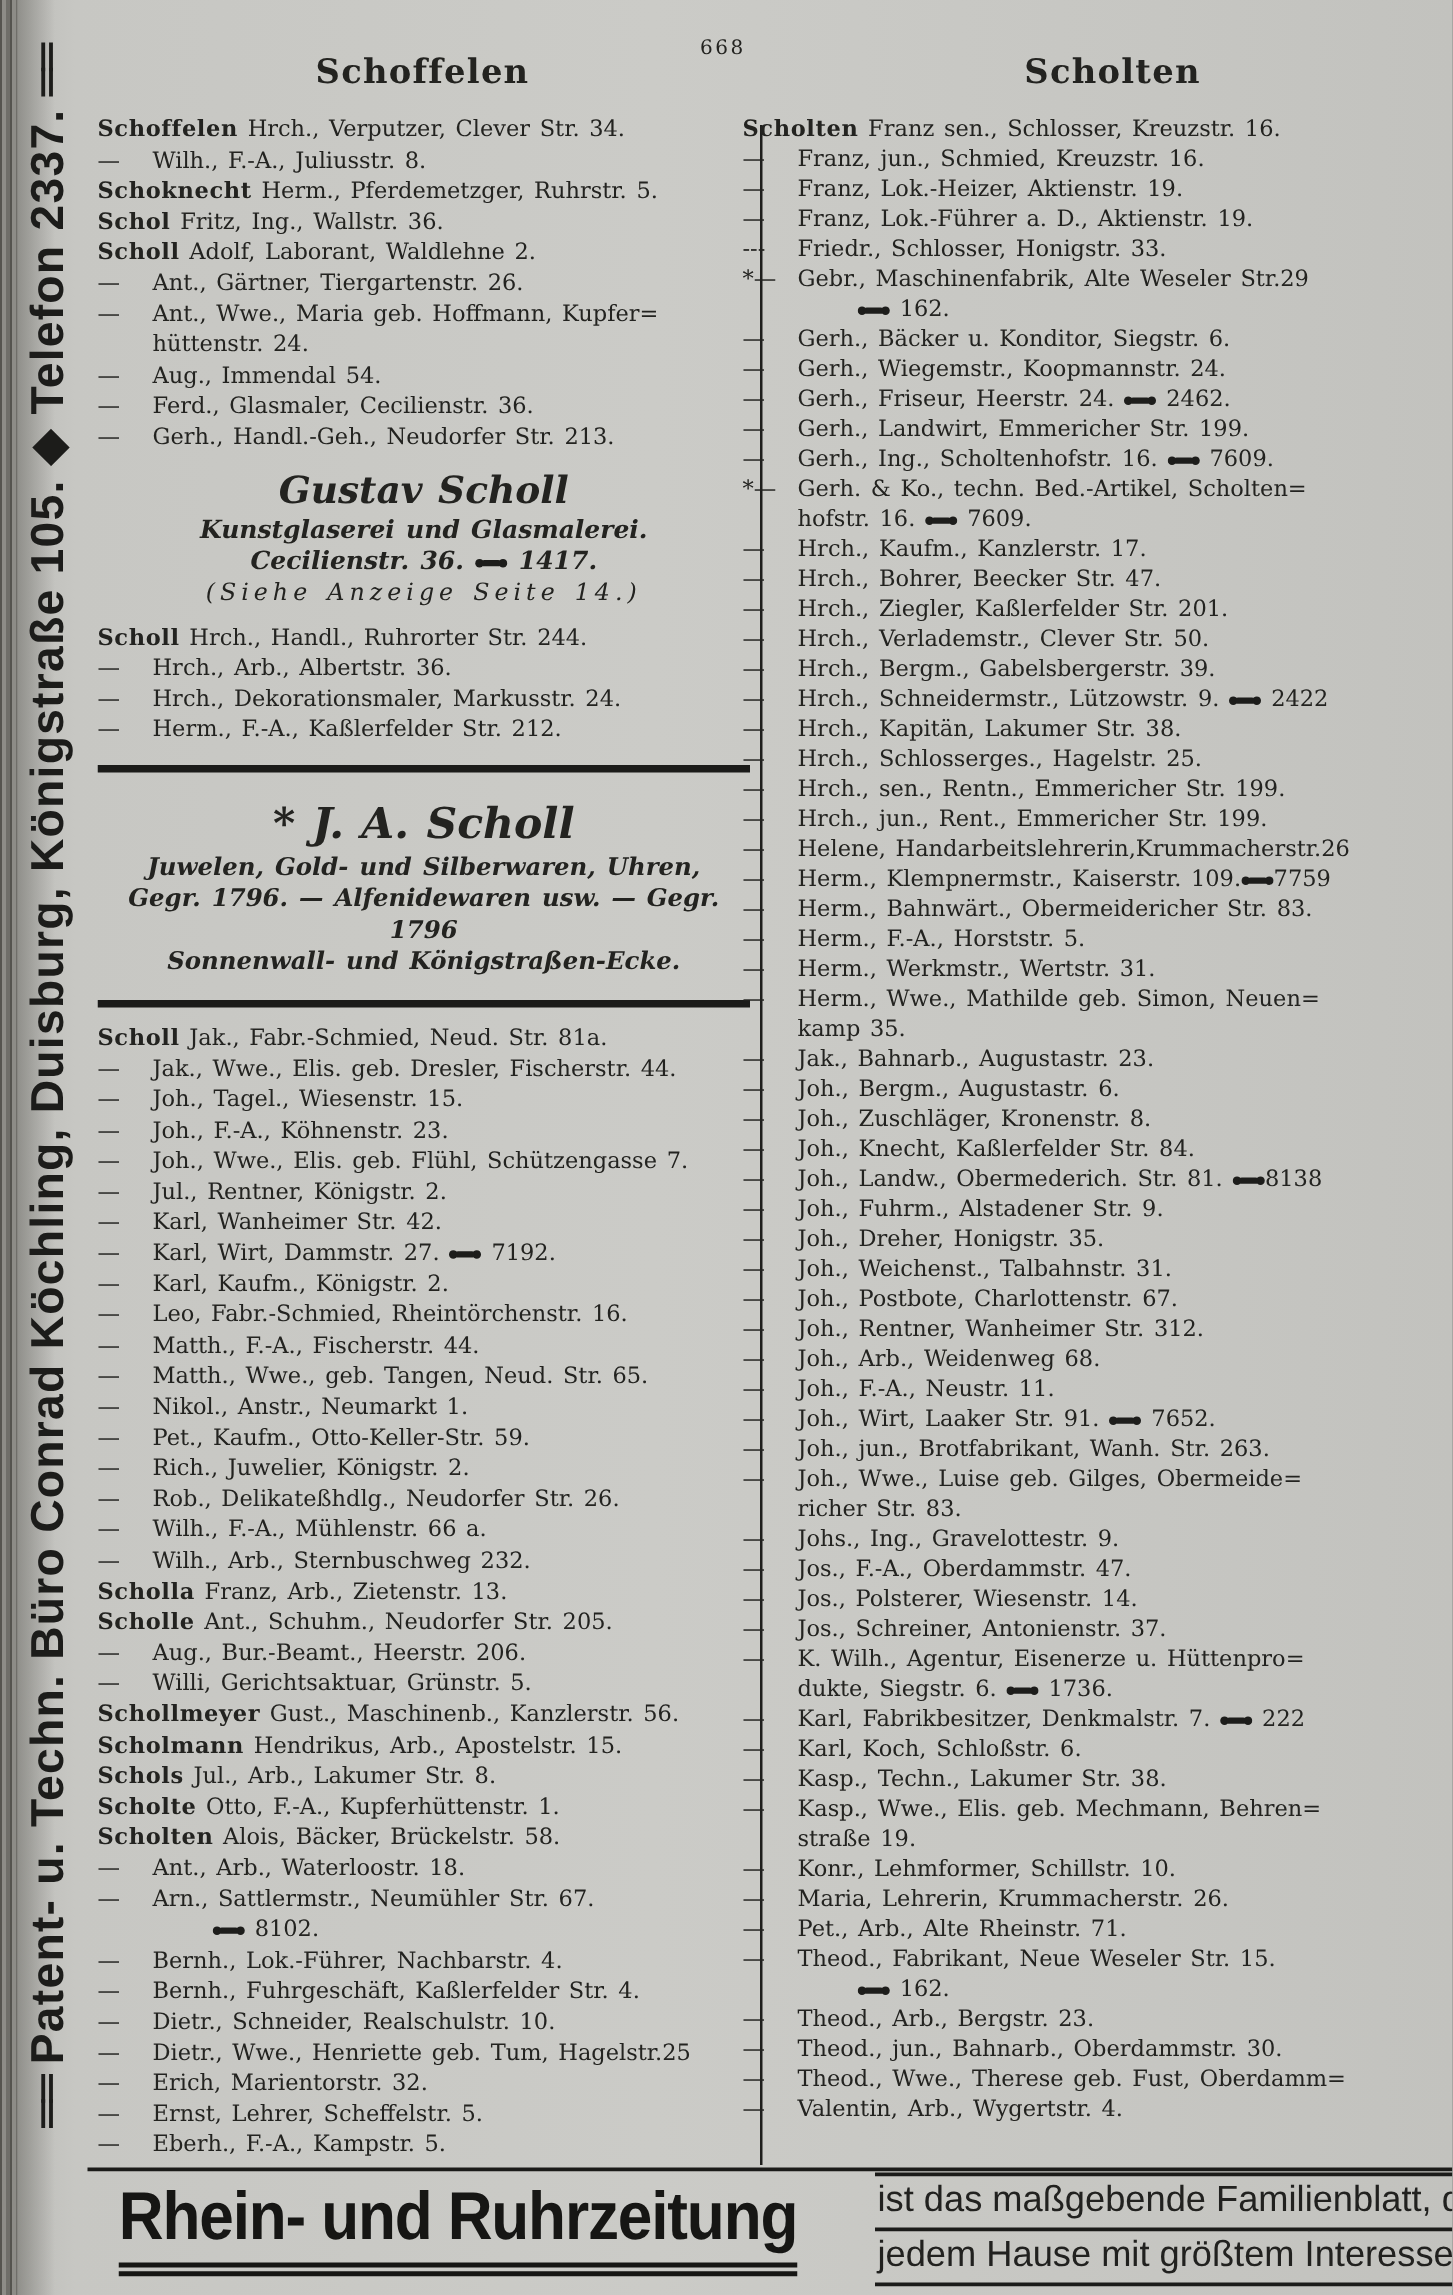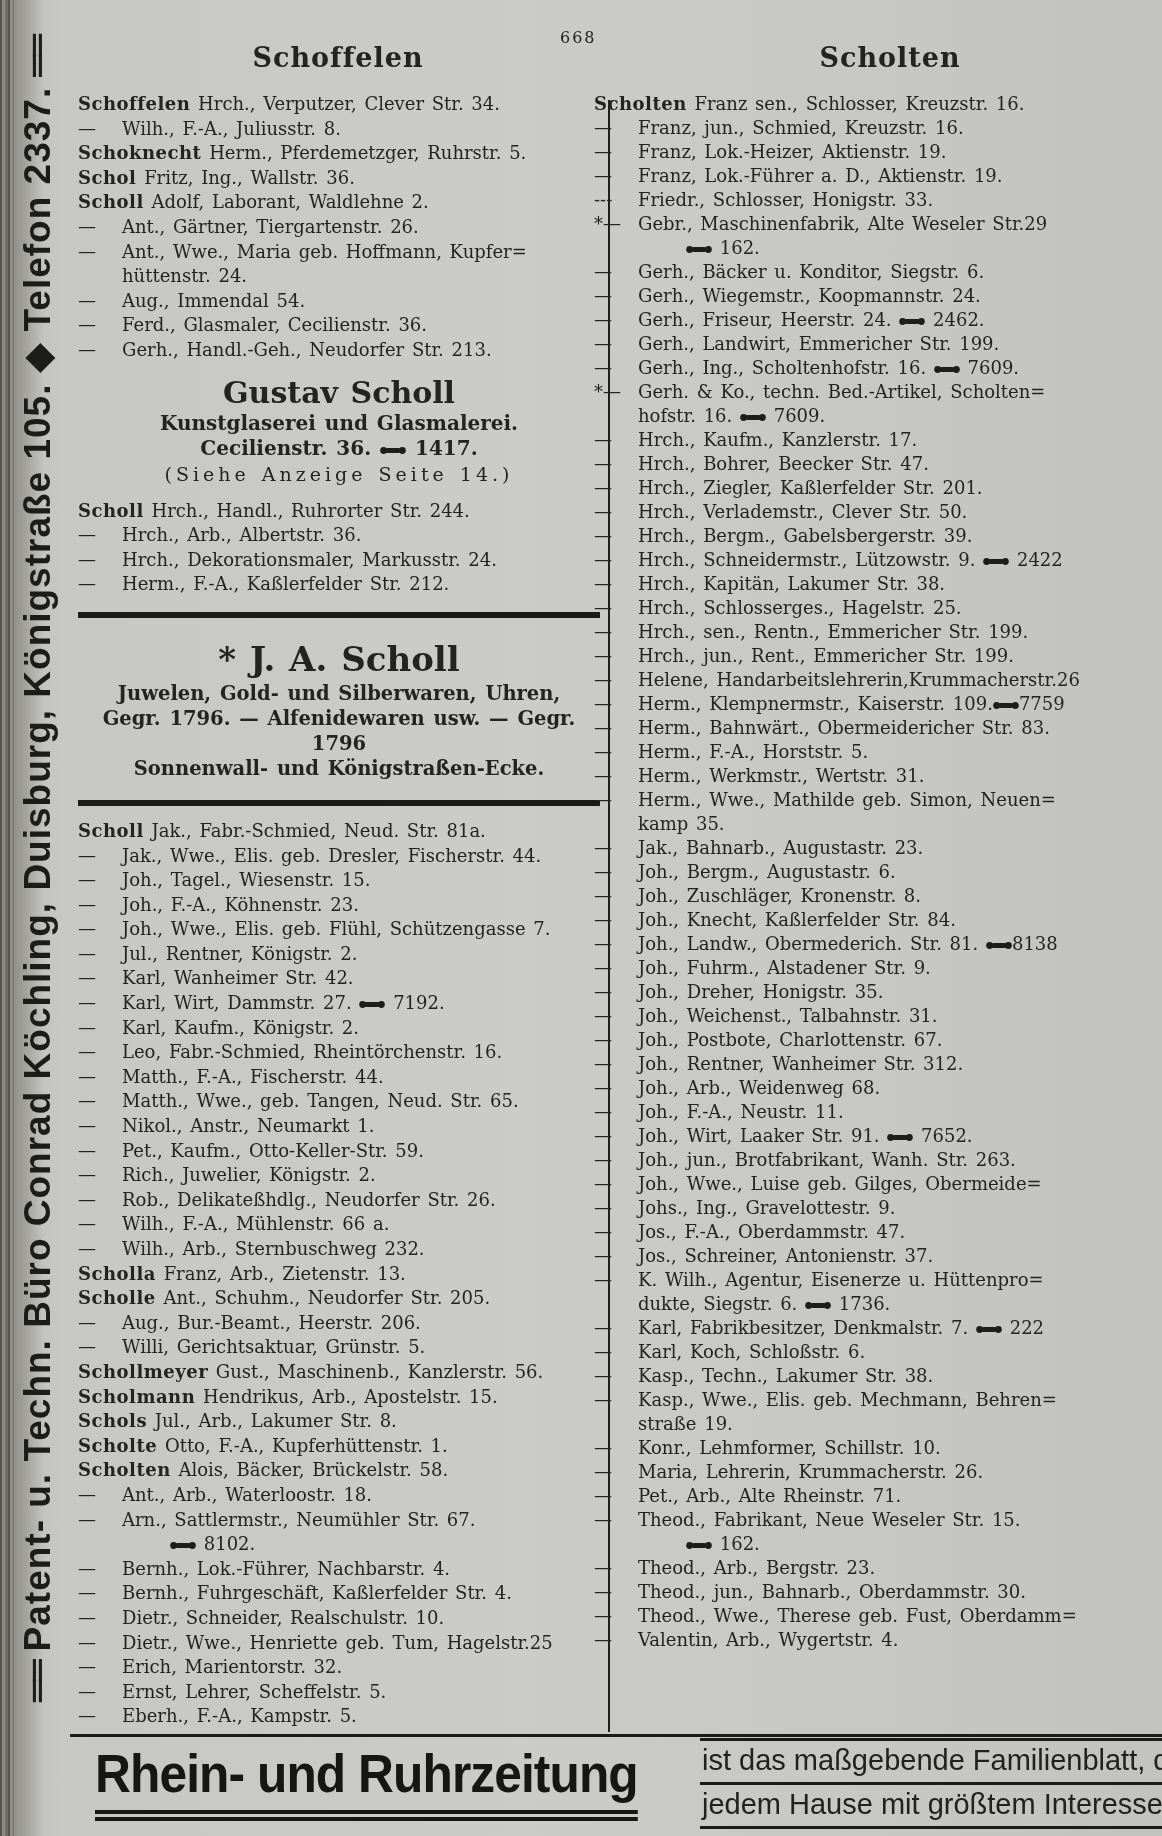--- a/index.html
+++ b/index.html
@@ -28,21 +28,21 @@
   #col-left{left:78px;width:522px;height:1642px;line-height:24.6px;}
   #col-right{left:594px;width:538px;height:1642px;line-height:24px;}
   .line{white-space:nowrap;}
   .lead{font-weight:bold;letter-spacing:.5px;}
   .dash{display:inline-block;min-width:44px;}
   .cont{padding-left:44px;}
   .pcont{padding-left:92px;}
   .rule{height:6px;background:#1b1b19;margin:15px 0 13px 0;}
   .ph svg{fill:#1d1d1b;vertical-align:-1px;}
   
-  .advert{text-align:center;font-weight:bold;}
+  .advert{text-align:center;font-weight:bold;font-style:italic;}
   #ad-gustav{margin:12px 0 12px 0;}
   #ad-gustav .ad-title{font-size:30px;line-height:36px;}
   #ad-gustav .ad-sub{font-size:20px;line-height:25px;}
   #ad-gustav .ad-note{font-weight:normal;font-size:19px;line-height:26px;letter-spacing:4px;}
   #ad-ja{padding:6px 0 4px 0;}
   #ad-ja .ad-title{font-size:34px;line-height:44px;}
   #ad-ja .ad-sub{font-size:19.5px;line-height:25px;}
   
   #bottom-rule{position:absolute;left:70px;top:1734px;width:1092px;height:3px;background:#1b1b19;}
   #banner-title{position:absolute;left:95px;top:1742px;width:590px;text-align:center;
@@ -408,26 +408,30 @@
                 <circle cx="3.6" cy="5.5" r="3.4"></circle>
                 <circle cx="22.4" cy="5.5" r="3.4"></circle>
                 <rect x="5" y="3" width="16" height="5" rx="2.5"></rect>
               </svg></span> 7652.</span></div>
       </div>
       <div class="entry">
         <div class="line"><span class="dash">—</span><span>Joh., jun., Brotfabrikant, Wanh. Str. 263.</span></div>
       </div>
       <div class="entry">
         <div class="line"><span class="dash">—</span><span>Joh., Wwe., Luise geb. Gilges, Obermeide=</span></div>
+        <div class="line cont">richer Str. 83.</div>
       </div>
       <div class="entry">
         <div class="line"><span class="dash">—</span><span>Johs., Ing., Gravelottestr. 9.</span></div>
       </div>
       <div class="entry">
         <div class="line"><span class="dash">—</span><span>Jos., F.-A., Oberdammstr. 47.</span></div>
+      </div>
+      <div class="entry">
+        <div class="line"><span class="dash">—</span><span>Jos., Polsterer, Wiesenstr. 14.</span></div>
       </div>
       <div class="entry">
         <div class="line"><span class="dash">—</span><span>Jos., Schreiner, Antonienstr. 37.</span></div>
       </div>
       <div class="entry">
         <div class="line"><span class="dash">—</span><span>K. Wilh., Agentur, Eisenerze u. Hüttenpro=</span></div>
         <div class="line cont">dukte, Siegstr. 6. <span class="ph"><svg width="26" height="11" viewBox="0 0 26 11">
               <circle cx="3.6" cy="5.5" r="3.4"></circle>
               <circle cx="22.4" cy="5.5" r="3.4"></circle>
               <rect x="5" y="3" width="16" height="5" rx="2.5"></rect>

